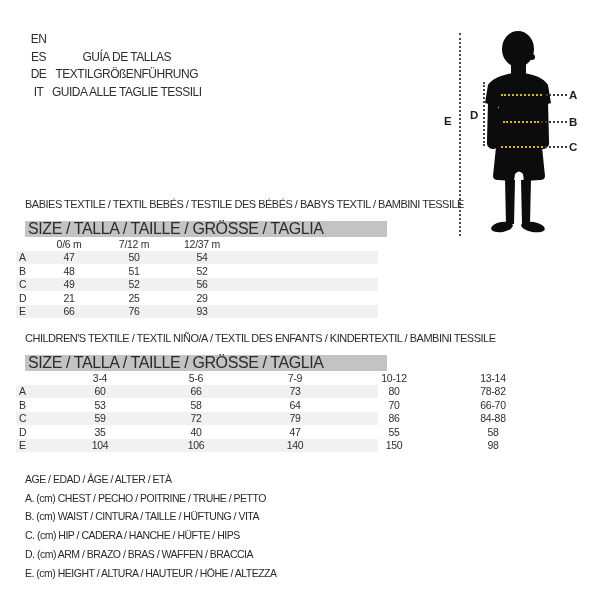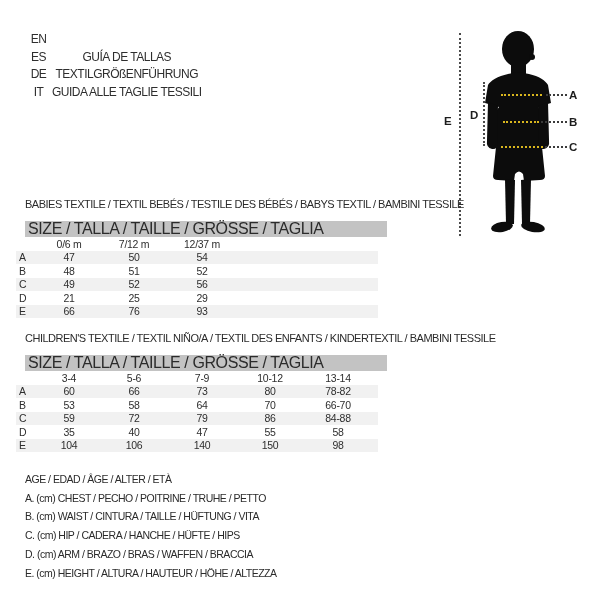--- a/index.html
+++ b/index.html
@@ -43,21 +43,21 @@
     font-size:16px;letter-spacing:-0.4px;line-height:16px;padding-left:3px;
     box-sizing:border-box;color:#2b2b2b;white-space:nowrap;}
   .babies-bar{top:221px;}
   .children-bar{top:355px;}
   .table{left:16px;}
   .babies-table{top:237px;}
   .children-table{top:371px;}
   .trow{display:grid;height:13.5px;align-items:center;width:362px;
     font-size:10.5px;letter-spacing:-0.3px;}
   .cols-b{grid-template-columns:22px 62px 68px 68px;}
-  .cols-c{grid-template-columns:22px 62px 68px 68px 68px 68px;}
+  .cols-c{grid-template-columns:22px 62px 68px 68px 68px 68px;gap:31px;}
   .striped{background:#f1f1f1;}
   .tcell{text-align:center;}
   .tlabel{text-align:left;padding-left:3px;}
 
   
   .legend{left:25px;top:470px;font-size:10.5px;letter-spacing:-0.5px;
     line-height:18.7px;white-space:nowrap;color:#2b2b2b;}
 </style>
 </head>
 <body>

